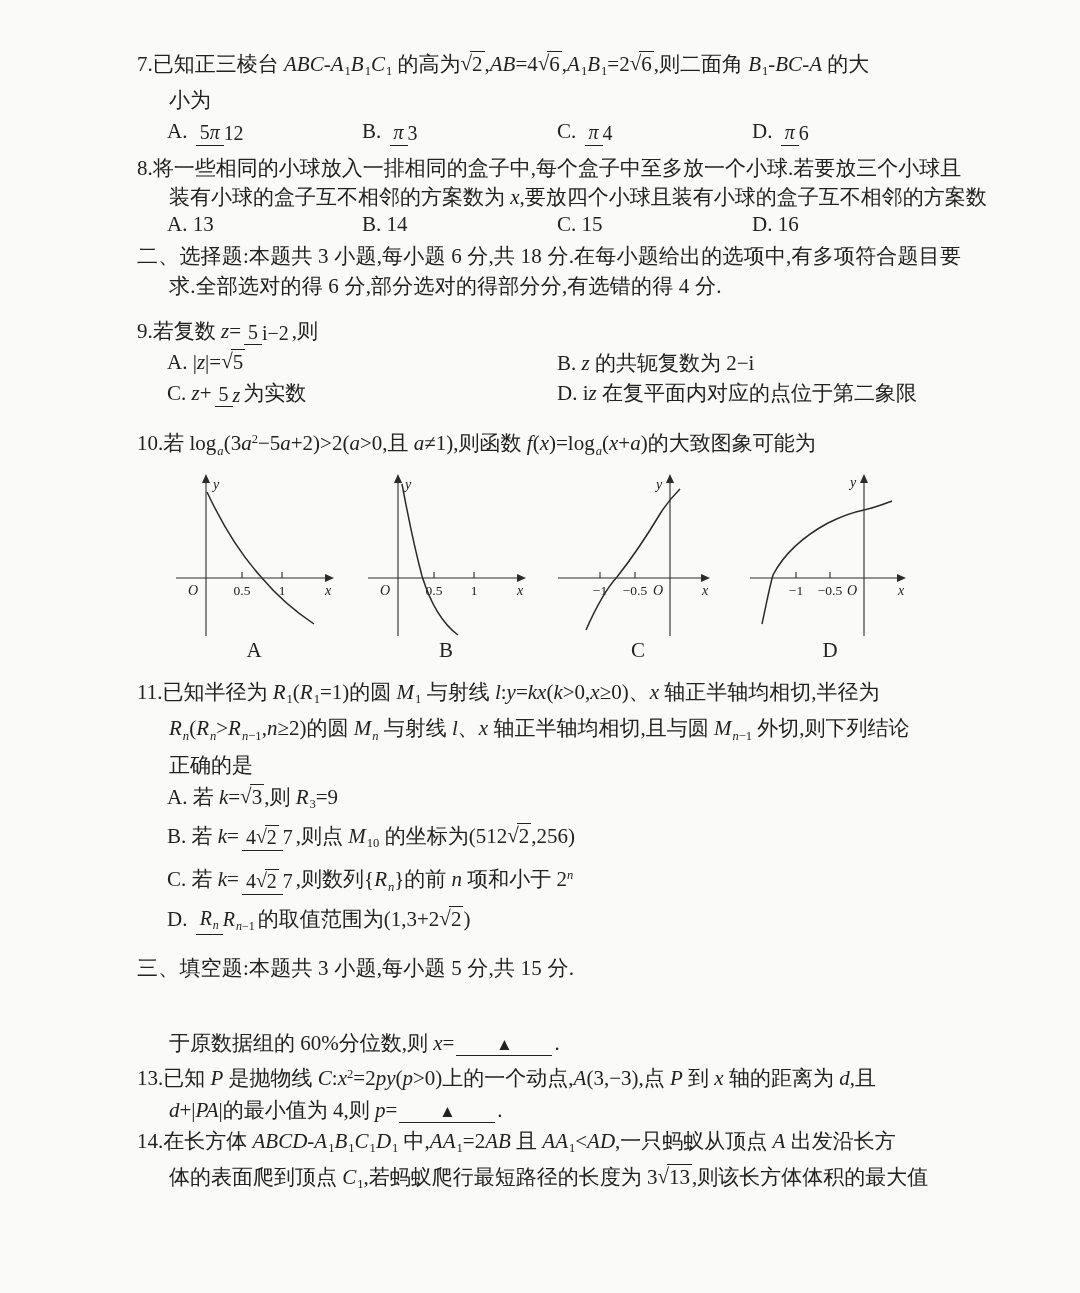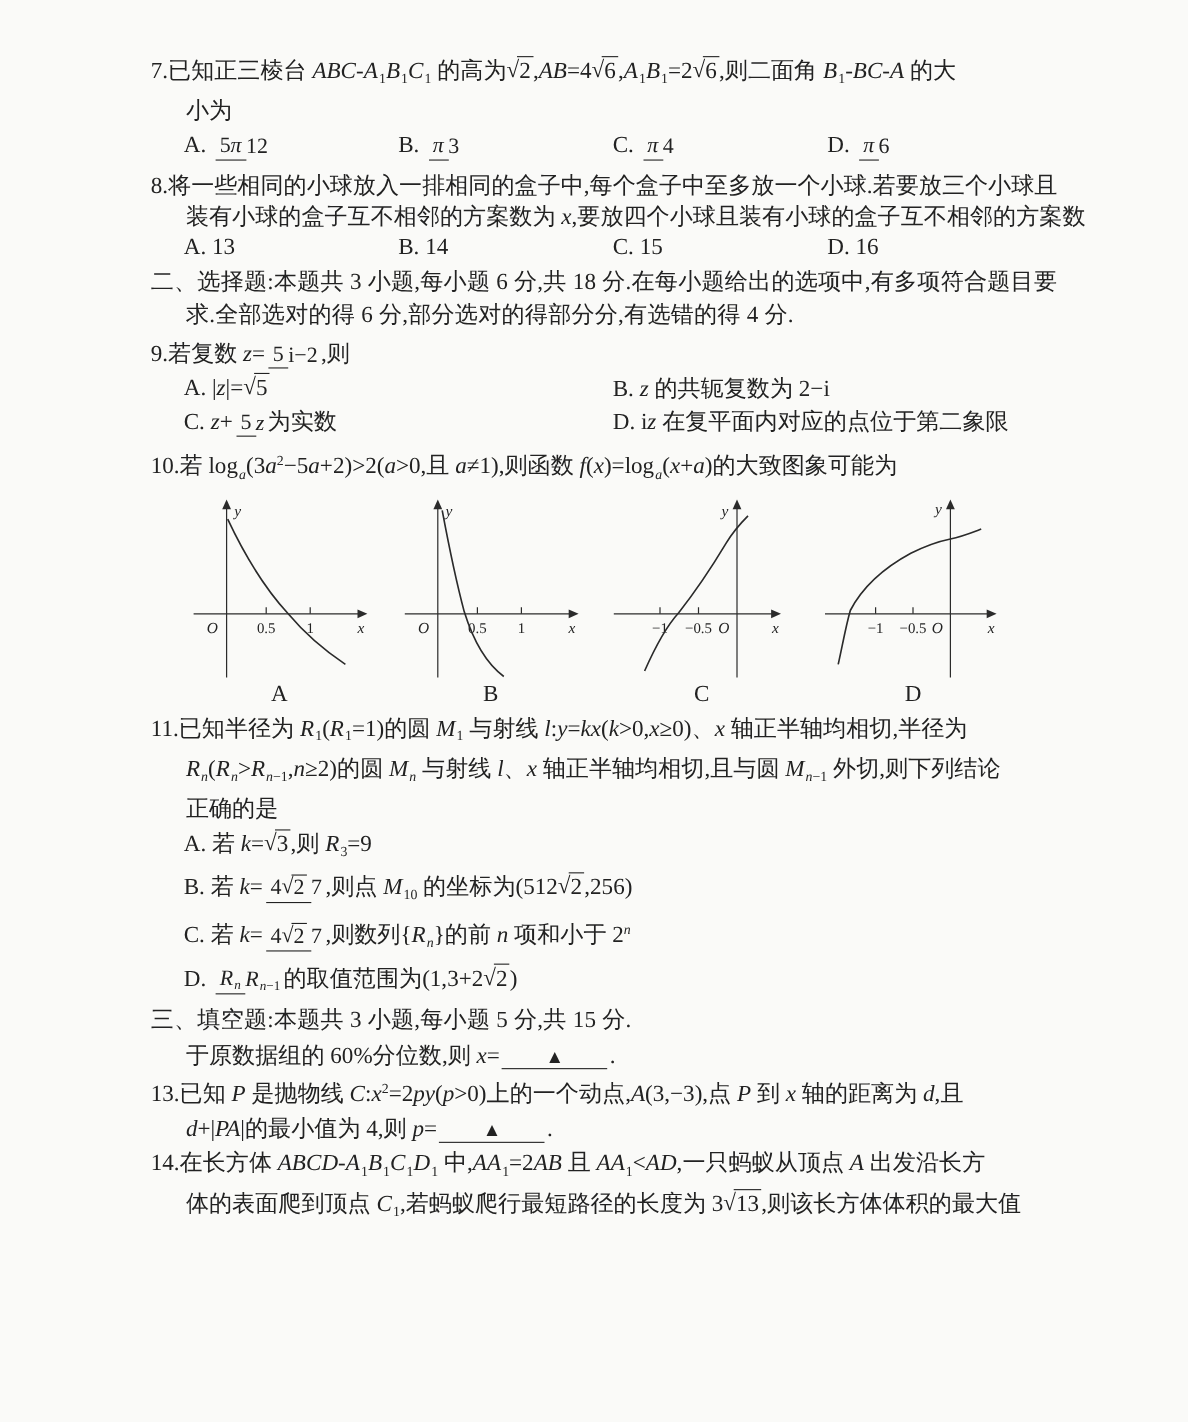--- a/index.html
+++ b/index.html
@@ -7,21 +7,21 @@
     width:1080px;height:1293px;overflow:hidden;
     background:#fafaf8;color:#222;
     font-family:"Liberation Serif","DejaVu Serif",serif;
     font-size:21px;
   }
   .content{padding:50px 66px 0 137px;width:813px;}
   section{margin:0;}
   .qline{line-height:29px;white-space:nowrap;}
   .cont{padding-left:32px;}
   .sec .qline{font-weight:400;line-height:30px;letter-spacing:.2px;}
-  .mt6{margin-top:6px;}
+  .mt6{margin-top:16px;}
   
   .optrow4{display:flex;padding-left:30px;margin:4px 0 6px;}
   .optrow4 .opt{width:195px;white-space:nowrap;}
   .optrow4 .opt:last-child{width:auto;}
   .optgrid2{display:flex;padding-left:30px;margin:2px 0;}
   .optgrid2 .opt{white-space:nowrap;}
   .optgrid2 .col1{width:390px;}
   .optline{padding-left:30px;white-space:nowrap;line-height:30px;margin:2px 0;}
   
   .it{font-style:italic;}
@@ -204,21 +204,21 @@
           <span class="fn"><span class="it">R</span><sub><span class="it">n</span></sub></span>
           <span class="fd"><span class="it">R</span><sub><span class="it">n</span>−1</sub></span>
         </span>的取值范围为(1,3+2<span class="sqrt"><span class="rad">√</span><span class="sqb">2</span></span>)</div>
   </section>
 
   <section class="sec mt6">
     <div class="qline">三、填空题:本题共 3 小题,每小题 5 分,共 15 分.</div>
   </section>
 
   <section>
-    <div class="qline cont" style="line-height:34px;">于原数据组的 60%分位数,则 <span class="it">x</span>=<span class="blank">▲</span>.</div>
+    <div class="qline cont" style="line-height:34px;margin-top:43px;">于原数据组的 60%分位数,则 <span class="it">x</span>=<span class="blank">▲</span>.</div>
   </section>
 
   <section>
     <div class="qline">13.已知 <span class="it">P</span> 是抛物线 <span class="it">C</span>:<span class="it">x</span><sup>2</sup>=2<span class="it">py</span>(<span class="it">p</span>&gt;0)上的一个动点,<span class="it">A</span>(3,−3),点 <span class="it">P</span> 到 <span class="it">x</span> 轴的距离为 <span class="it">d</span>,且</div>
     <div class="qline cont" style="line-height:34px;"><span class="it">d</span>+|<span class="it">PA</span>|的最小值为 4,则 <span class="it">p</span>=<span class="blank">▲</span>.</div>
   </section>
 
   <section>
     <div class="qline">14.在长方体 <span class="it">ABCD</span>-<span class="it">A</span><sub>1</sub><span class="it">B</span><sub>1</sub><span class="it">C</span><sub>1</sub><span class="it">D</span><sub>1</sub> 中,<span class="it">AA</span><sub>1</sub>=2<span class="it">AB</span> 且 <span class="it">AA</span><sub>1</sub>&lt;<span class="it">AD</span>,一只蚂蚁从顶点 <span class="it">A</span> 出发沿长方</div>
     <div class="qline cont">体的表面爬到顶点 <span class="it">C</span><sub>1</sub>,若蚂蚁爬行最短路径的长度为 3<span class="sqrt"><span class="rad">√</span><span class="sqb">13</span></span>,则该长方体体积的最大值</div>

